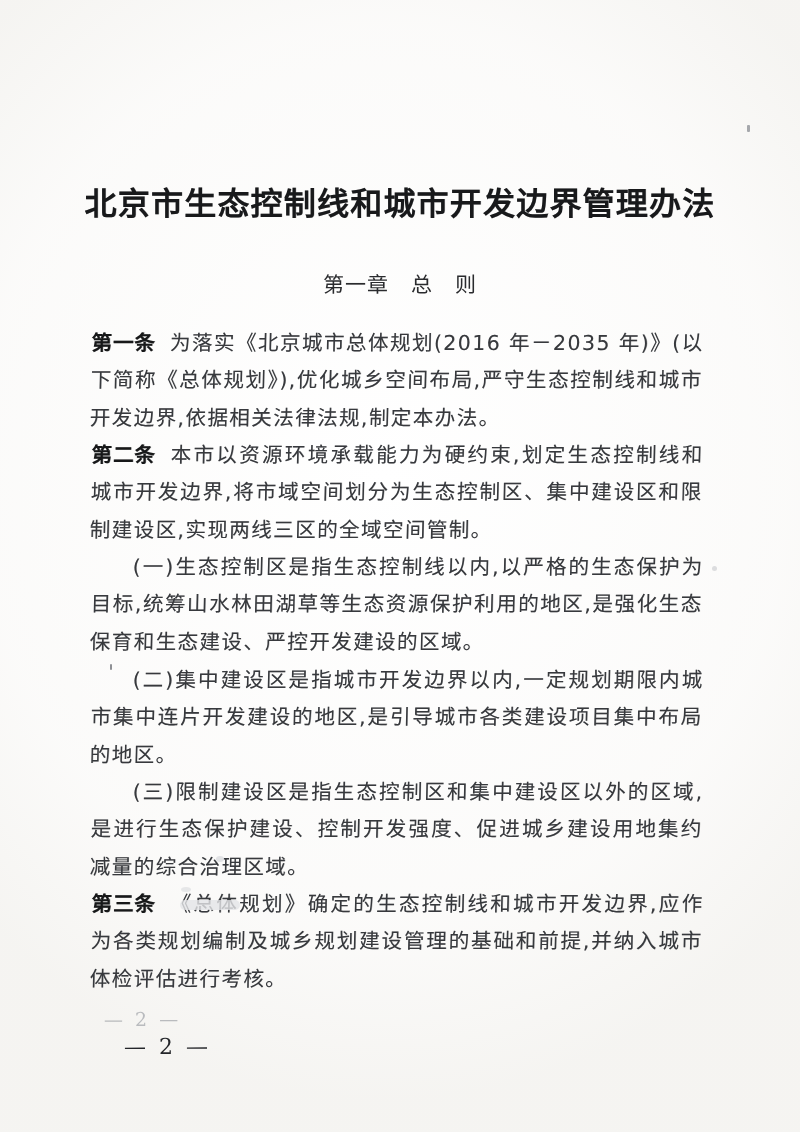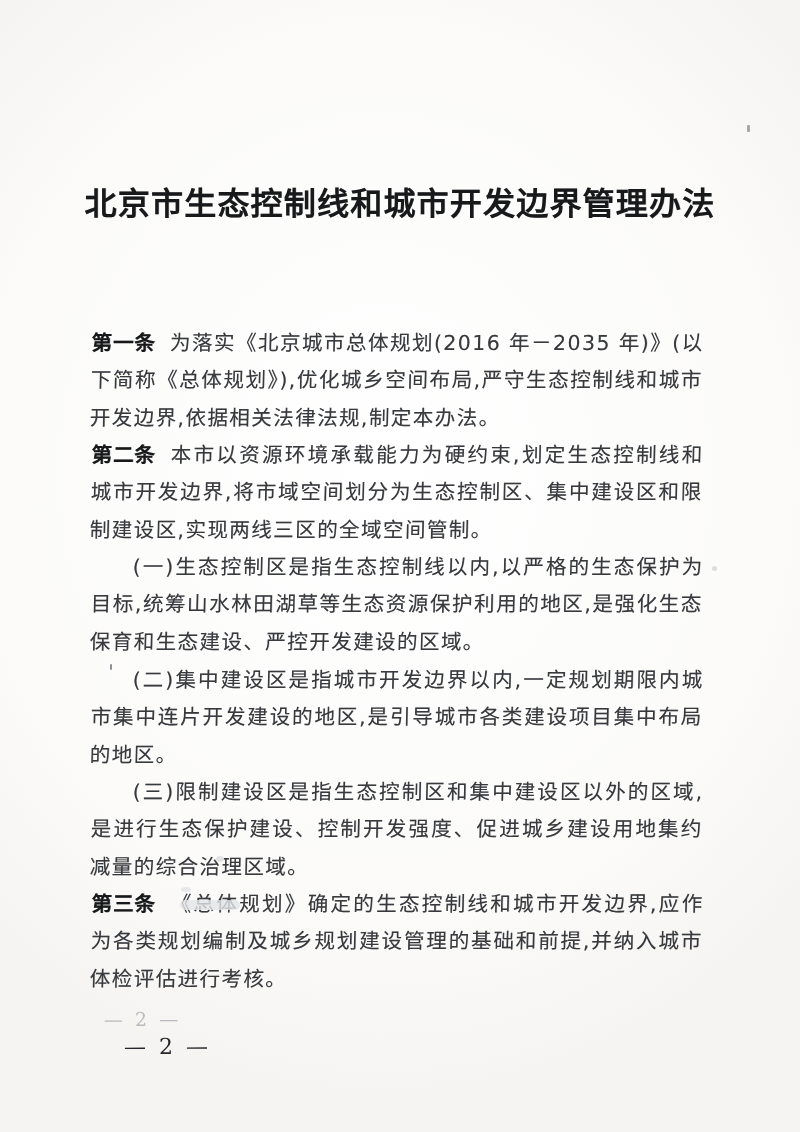--- a/index.html
+++ b/index.html
@@ -136,20 +136,21 @@
 </style>
 </head>
 <body>
 
 <div id="page">
 
   <div class="paper-tone"></div>
 
   <div class="doc-title">北京市生态控制线和城市开发边界管理办法</div>
 
+  <div class="chapter-heading">第一章　总　则</div>
 
   <div class="body-col">
 
     <p class="para"><span class="lead">第一条</span><span class="lead-gap"></span><span>为落实《北京城市总体规划(2016 年－2035 年)》(以下简称《总体规划》),优化城乡空间布局,严守生态控制线和城市开发边界,依据相关法律法规,制定本办法。</span></p>
 
     <p class="para"><span class="lead">第二条</span><span class="lead-gap"></span><span>本市以资源环境承载能力为硬约束,划定生态控制线和城市开发边界,将市域空间划分为生态控制区、集中建设区和限制建设区,实现两线三区的全域空间管制。</span></p>
 
     <p class="para"><span class="indent"></span><span>(一)生态控制区是指生态控制线以内,以严格的生态保护为目标,统筹山水林田湖草等生态资源保护利用的地区,是强化生态保育和生态建设、严控开发建设的区域。</span></p>
 
     <p class="para"><span class="indent"></span><span>(二)集中建设区是指城市开发边界以内,一定规划期限内城市集中连片开发建设的地区,是引导城市各类建设项目集中布局的地区。</span></p>

